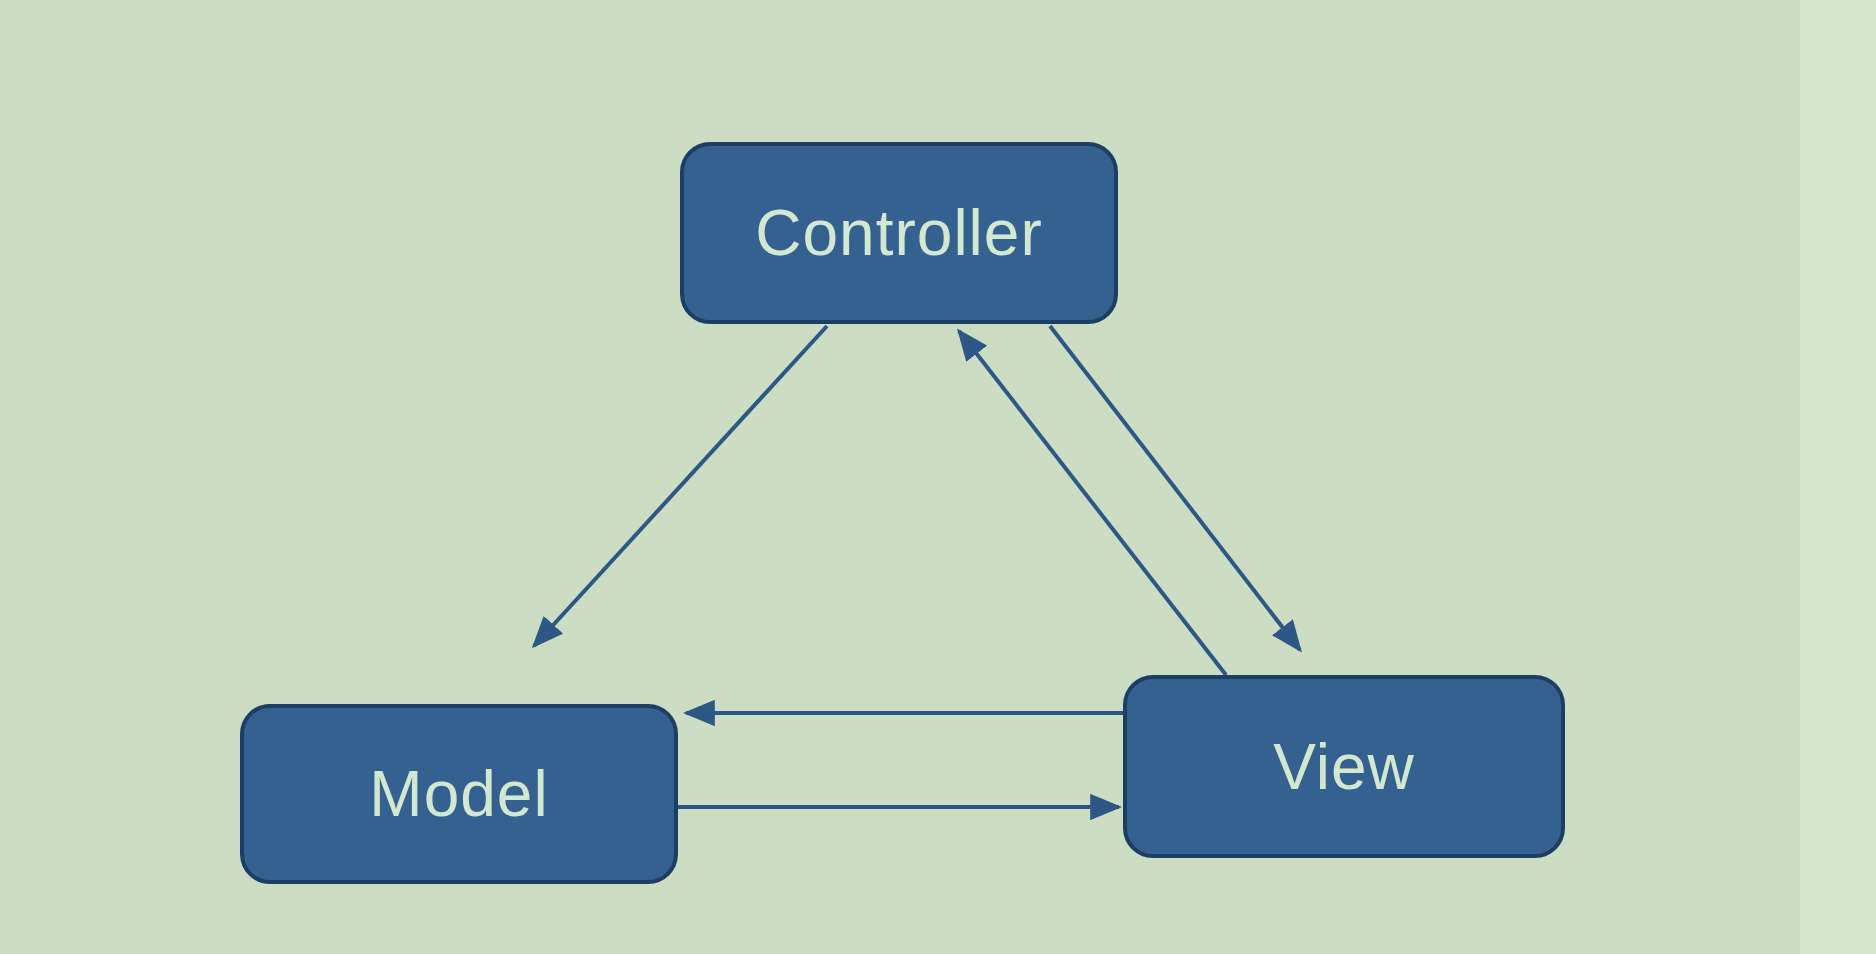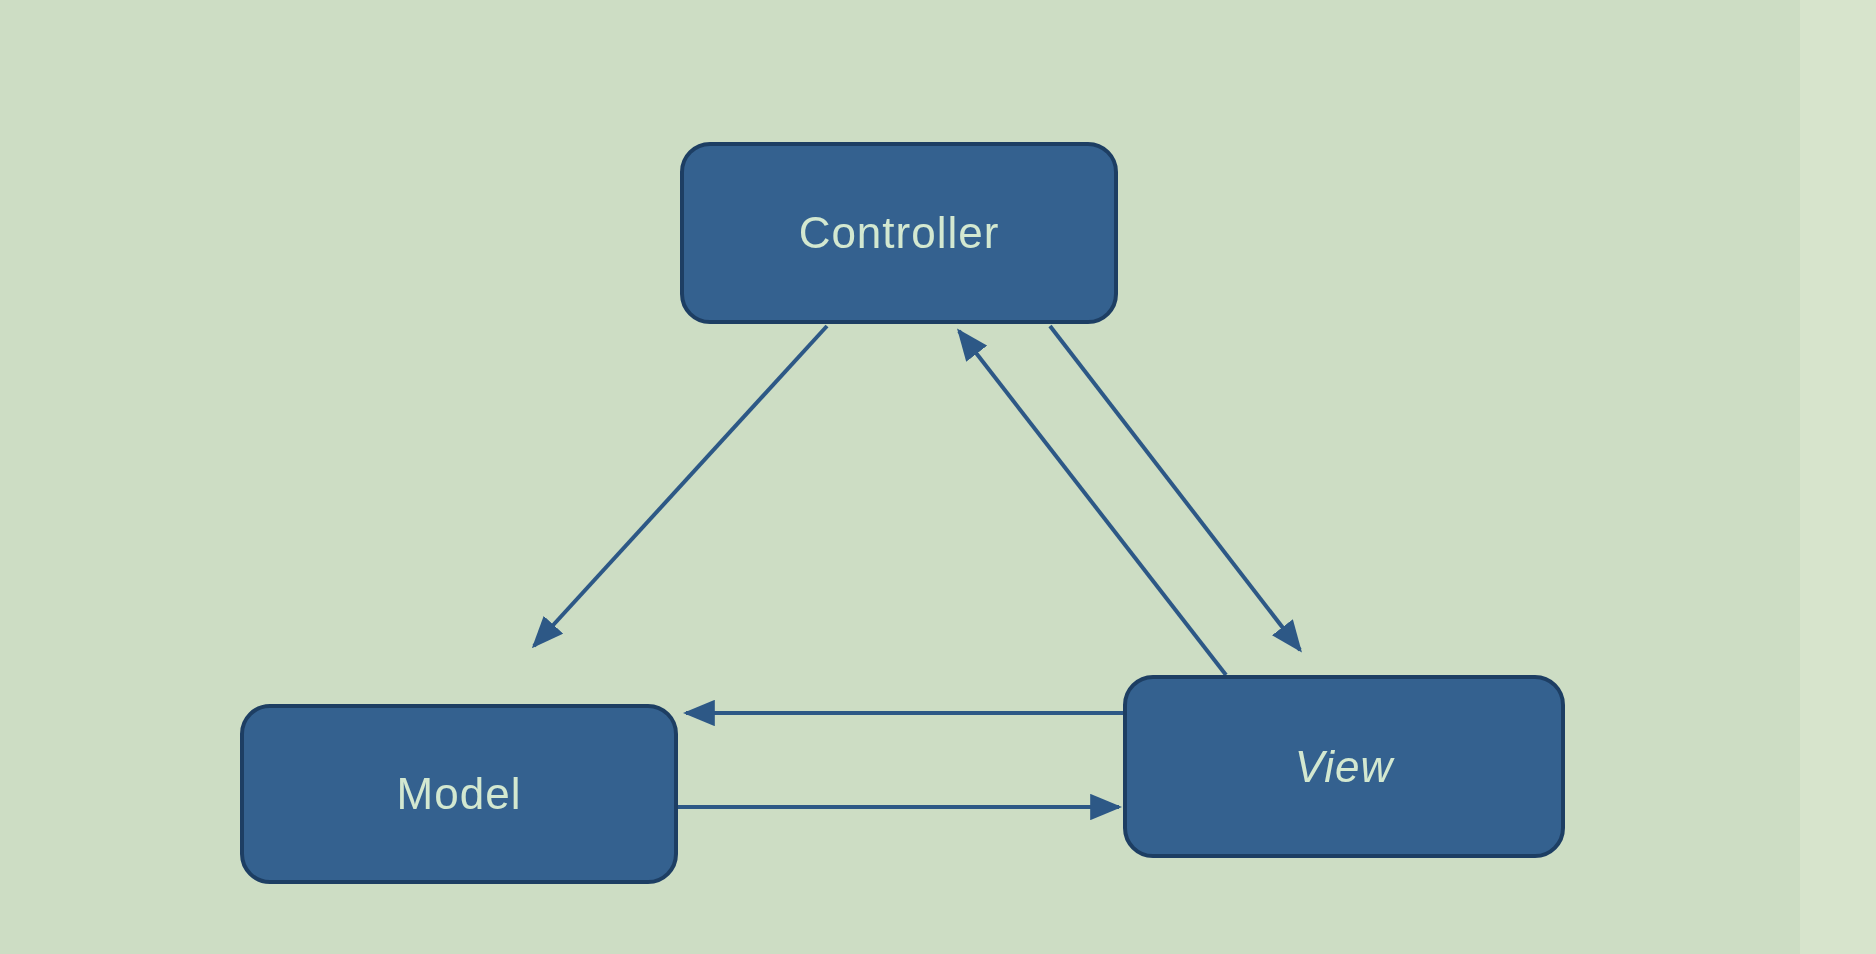--- a/index.html
+++ b/index.html
@@ -35,29 +35,29 @@
     box-sizing: border-box;
     background: var(--node-fill, #34618f);
     border: 4px solid var(--node-border, #1d3e63);
     border-radius: 30px;
     display: flex;
     align-items: center;
     justify-content: center;
   }
   .node .label {
     color: var(--label-color, #d3e8d0);
-    font-size: 44px;
+    font-size: 64px;
     font-weight: 400;
     letter-spacing: 1px;
     line-height: 1;
     user-select: none;
   }
   #node-controller { left: 680px; top: 142px; width: 438px; height: 182px; }
   #node-model      { left: 240px; top: 675px; width: 438px; height: 180px; margin-top: 29px; }
-  #node-view       { left: 1123px; top: 675px; width: 442px; height: 183px; font-style: italic; }
+  #node-view       { left: 1123px; top: 675px; width: 442px; height: 183px; }
   .edge-line {
     stroke: var(--arrow-color, #2d5886);
     stroke-width: 4;
     fill: none;
   }
 </style>
 </head>
 <body>
 
 <div id="stage" style="--bg: #cdddc4; --bg-light: #d7e4cc; --node-fill: #34618f; --node-border: #1d3e63; --arrow-color: #2d5886; --label-color: #d3e8d0;">

